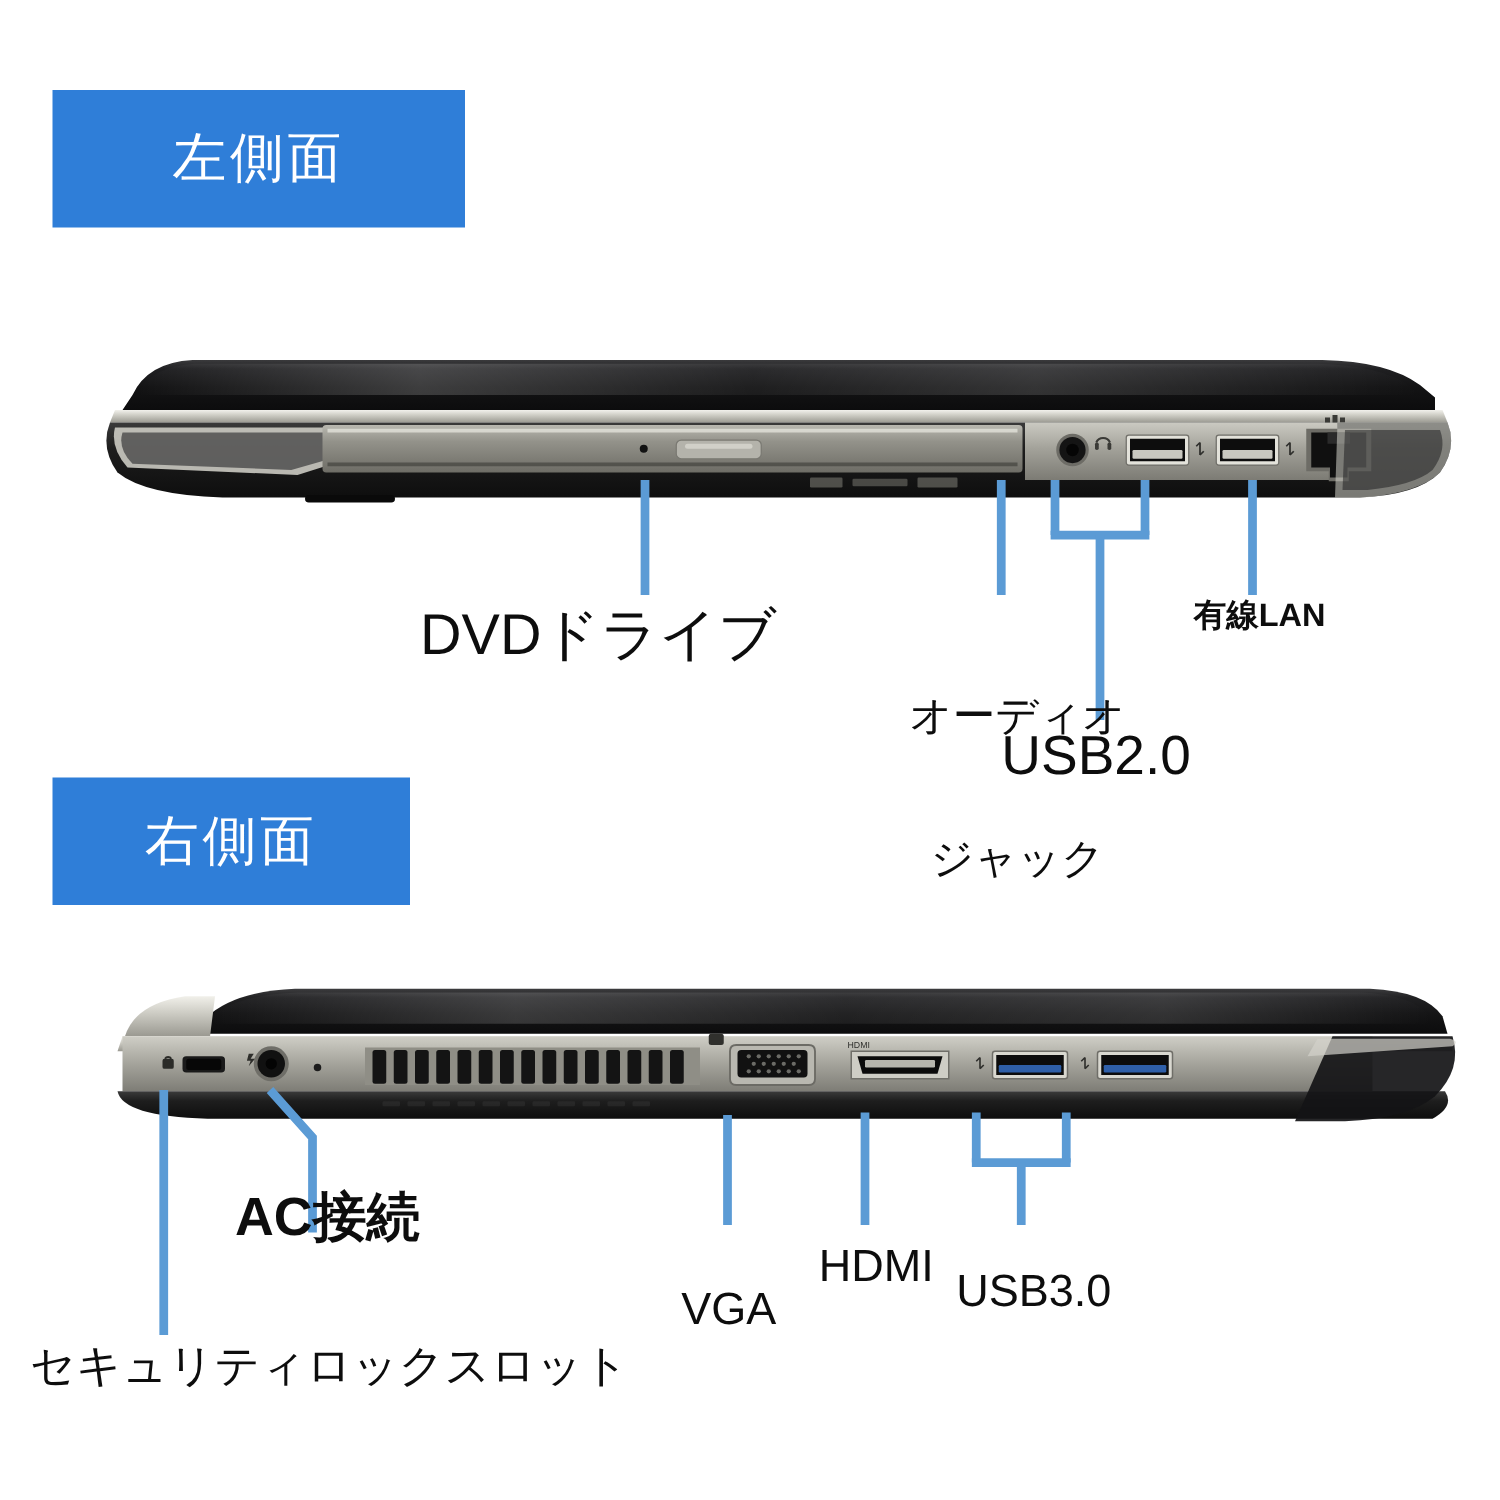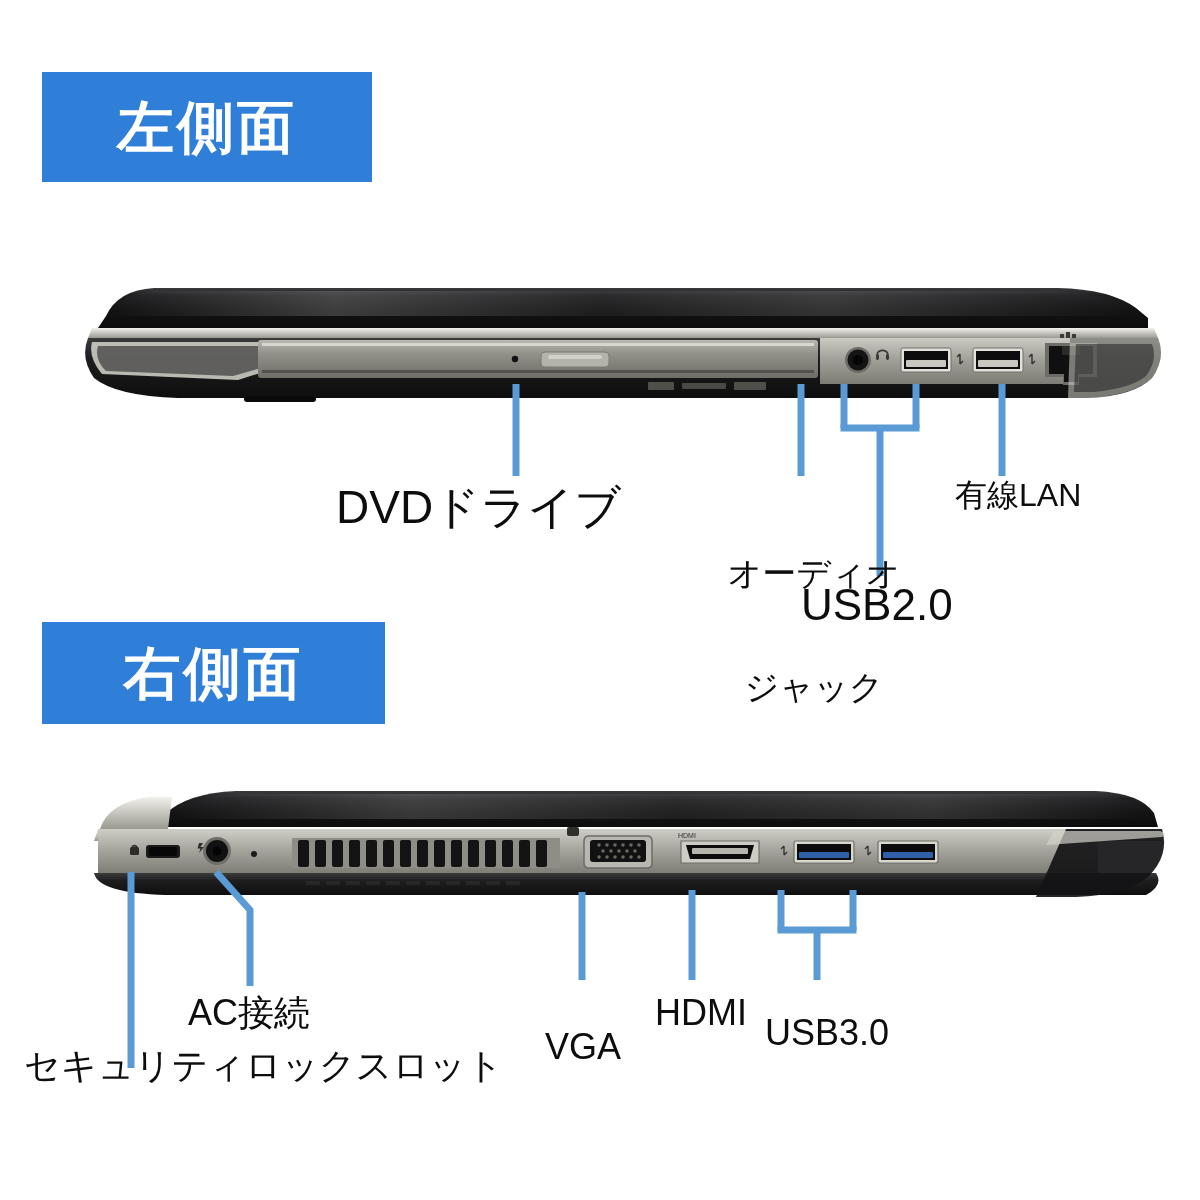--- a/index.html
+++ b/index.html
@@ -23,27 +23,27 @@
   
   .banner {
     position: absolute;
     background: #2f7ed8;
     display: flex;
     align-items: center;
     justify-content: center;
   }
   .banner-text {
     color: #ffffff;
-    font-size: 57px;
+    font-size: 43px;
     letter-spacing: 3px;
     line-height: 1;
-    font-weight: 700;
+    font-weight: 400;
   }
   #banner-left  { left: 42px;  top: 72px;  width: 330px; height: 110px; }
-  #banner-right { left: 42px;  top: 622px; width: 343px; height: 102px; }
+  #banner-right { left: 42px;  top: 622px; width: 286px; height: 102px; }
 
   
   .laptop {
     position: absolute;
   }
 
   
   .label {
     position: absolute;
     color: #0d0d0d;
@@ -191,21 +191,21 @@
 
   <div class="label" style="left:336px; top:482px; font-size:46px;">DVDドライブ</div>
 
   <div class="label" style="left:724px; top:478px; font-size:34px; text-align:center; width:180px;">
     <div>オーディオ</div>
     <div>ジャック</div>
   </div>
 
   <div class="label" style="left:801px; top:580px; font-size:44px;">USB2.0</div>
 
-  <div class="label" style="left:955px; top:478px; font-size:32px;">有線LAN</div>
+  <div class="label" style="left:955px; top:478px; font-size:26px;font-weight:bold;">有線LAN</div>
 
   <div class="banner" id="banner-right">
     <span class="banner-text">右側面</span>
   </div>
 
   <svg class="laptop" id="laptop-right" width="1140" height="120" viewBox="0 0 1140 120" style="left:36px; top:785px;">
     <defs>
       <linearGradient id="lidG2" x1="0" y1="0" x2="0" y2="1">
         <stop offset="0%" stop-color="#3c3c3e"></stop>
         <stop offset="20%" stop-color="#212123"></stop>
@@ -362,23 +362,23 @@
 
       <g>
         <line x1="671" y1="22" x2="671" y2="62"></line>
         <line x1="743" y1="22" x2="743" y2="62"></line>
         <line x1="667.5" y1="62" x2="746.5" y2="62"></line>
         <line x1="707" y1="62" x2="707" y2="112"></line>
       </g>
     </g>
   </svg>
 
-  <div class="label" style="left:188px; top:993px; font-size:36px;">AC接続</div>
-
-  <div class="label" style="left:24px; top:1046px; font-size:36px;">セキュリティロックスロット</div>
+  <div class="label" style="left:188px; top:950px; font-size:43px;font-weight:bold;">AC接続</div>
+
+  <div class="label" style="left:24px; top:1073px; font-size:36px;">セキュリティロックスロット</div>
 
   <div class="label" style="left:545px; top:993px; font-size:36px;margin-top:34px;">VGA</div>
 
   <div class="label" style="left:655px; top:993px; font-size:36px;">HDMI</div>
 
   <div class="label" style="left:765px; top:993px; font-size:36px;margin-top:20px;">USB3.0</div>
 
 </div>
 
 </body></html>

